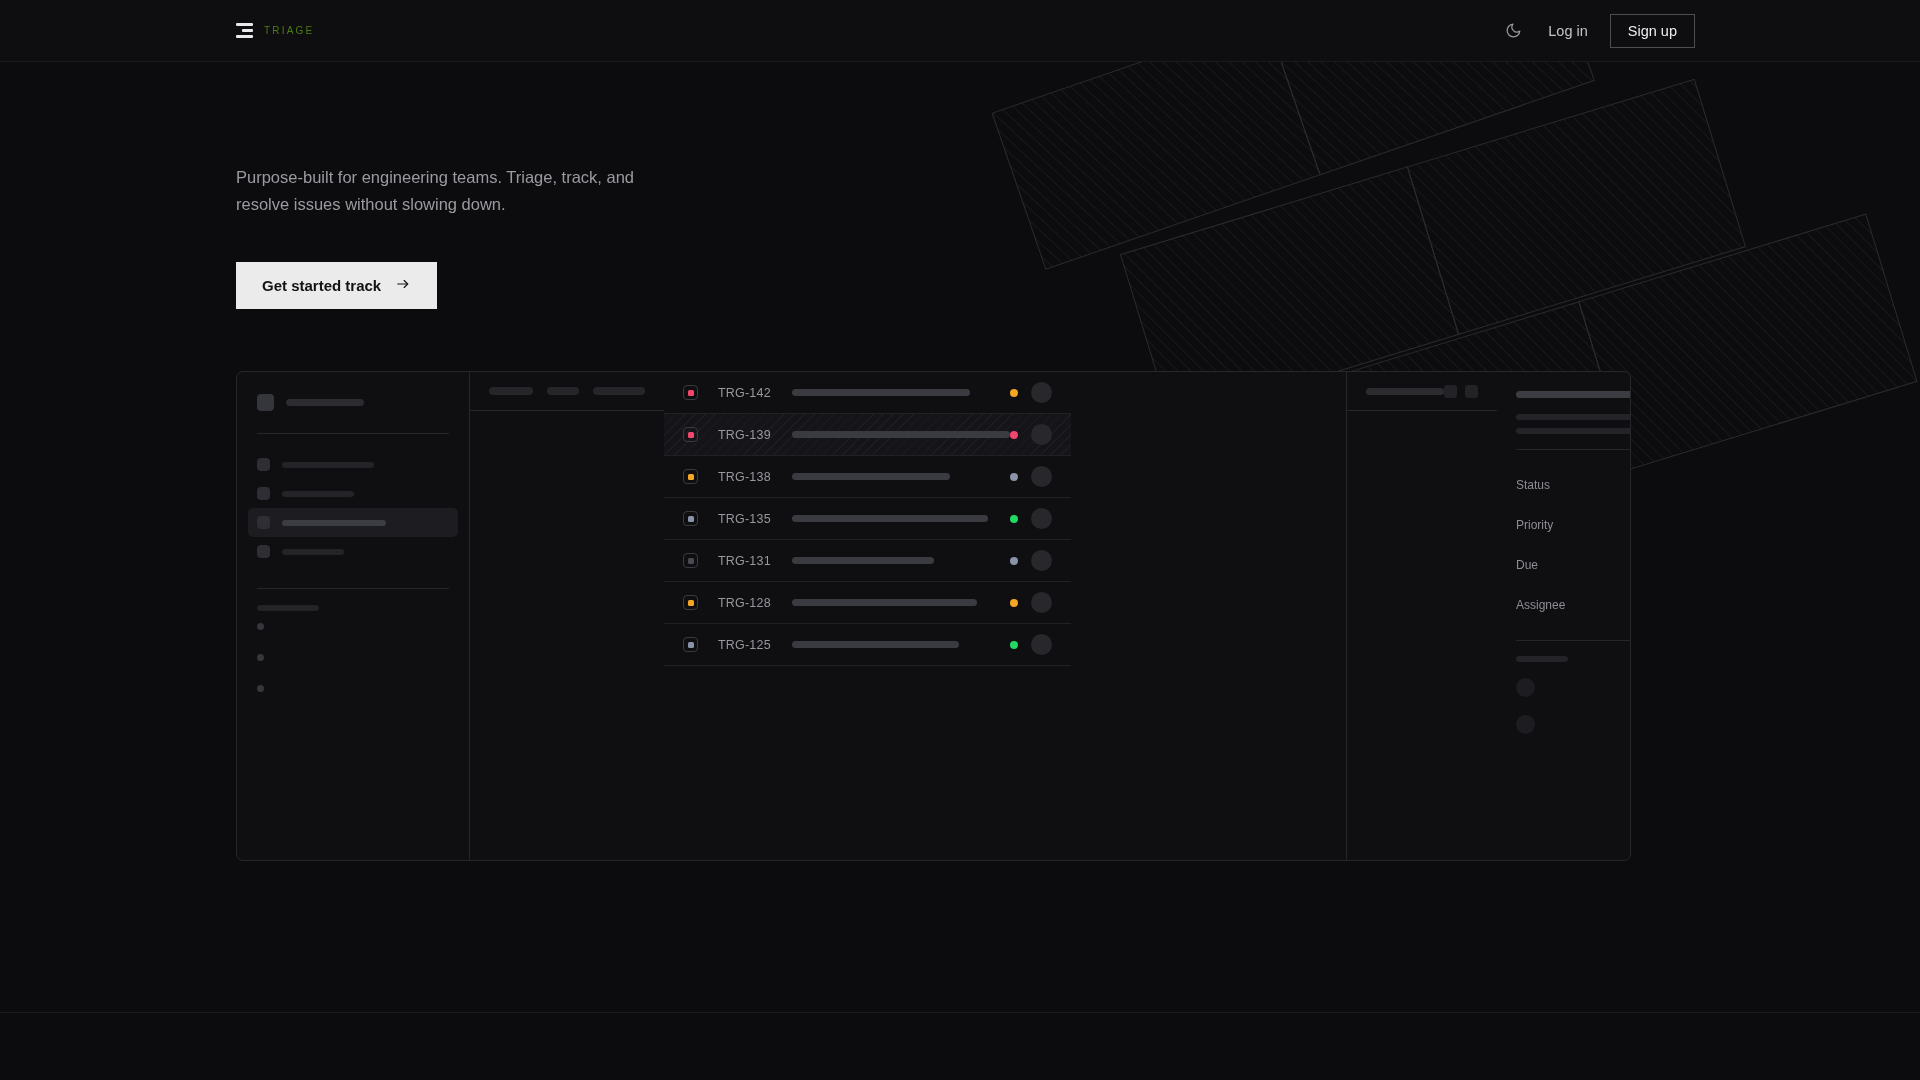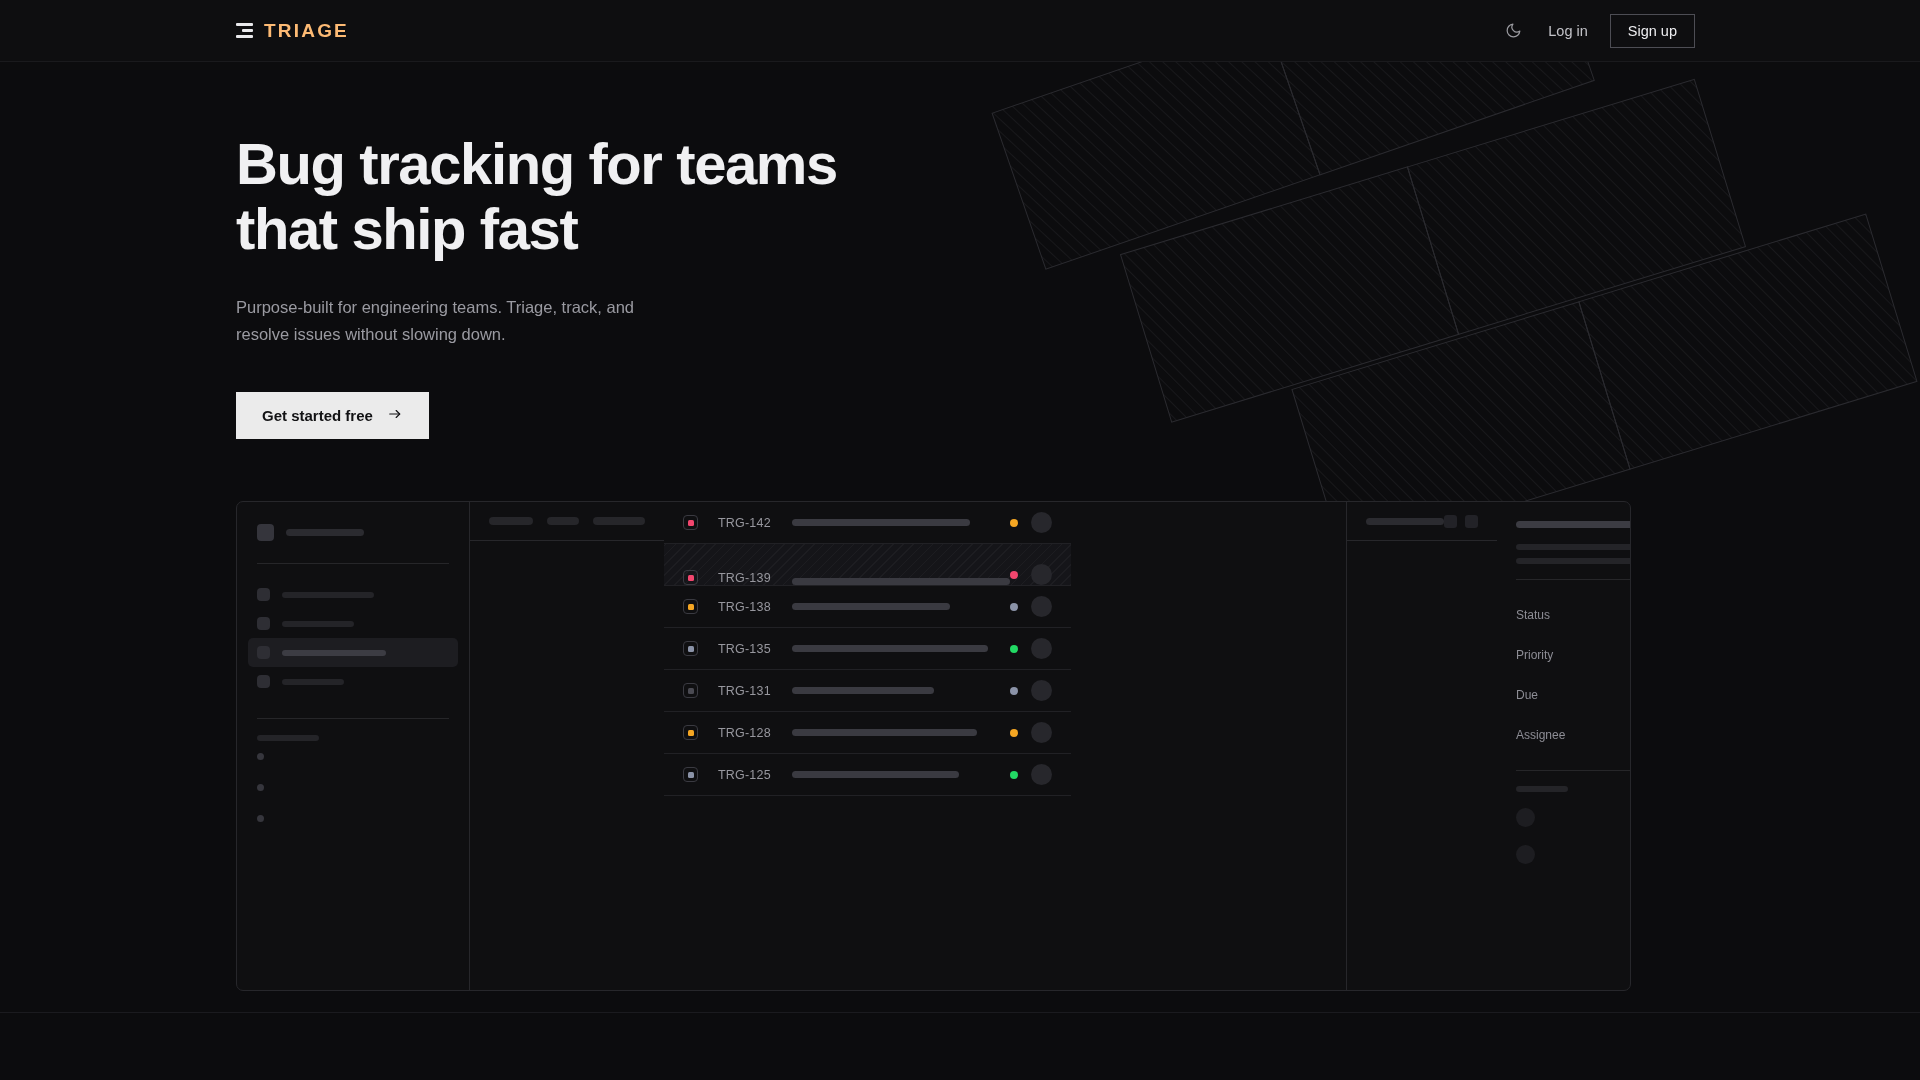--- a/index.html
+++ b/index.html
@@ -24,21 +24,21 @@
     background:#0e0e10;
     border-bottom:1px solid #1a1a1d;
   }
   .brand{display:flex;align-items:center;gap:11px;}
   .logo-mark{display:flex;flex-direction:column;gap:3px;width:17px;}
   .logo-mark i{display:block;height:3px;background:#e9e9ec;border-radius:1px;}
   .logo-mark i:nth-child(1){width:17px;}
   .logo-mark i:nth-child(2){width:11px;margin-left:6px;}
   .logo-mark i:nth-child(3){width:17px;}
   .brand-name{
-    font-size:19px;font-weight:700;letter-spacing:2.2px;color:#fdba74;
+    font-size:10px;font-weight:400;letter-spacing:2.2px;color:#4d7c0f;
   }
   .nav-right{margin-left:auto;display:flex;align-items:center;gap:22px;}
   .icon-btn{
     width:26px;height:26px;display:flex;align-items:center;justify-content:center;
     color:#9b9ba1;cursor:pointer;
   }
   .nav-link{font-size:14.5px;color:#c2c2c8;cursor:pointer;}
   .btn-outline{
     border:1px solid #4d4d54;background:transparent;color:#ededf0;
     font-size:14.5px;padding:8px 17px;cursor:pointer;
@@ -93,21 +93,20 @@
     border-bottom:1px solid #27272b;
   }
   .pill{height:8px;border-radius:5px;background:#26262a;}
   .row{
     height:42px;display:flex;align-items:center;padding:0 19px;
     border-bottom:1px solid #212125;position:relative;
   }
   .row.sel{
     background-image:repeating-linear-gradient(-45deg,rgba(255,255,255,.035) 0 1px,transparent 1px 7px);
     background-color:#151519;
-    align-items:flex-end;
   }
   .badge{
     width:15px;height:15px;border-radius:4px;border:1px solid #3a3a41;
     display:flex;align-items:center;justify-content:center;flex:0 0 15px;margin-right:20px;
   }
   .badge i{width:6px;height:6px;border-radius:1.5px;display:block;}
   .rid{font-size:12.5px;color:#97979e;width:62px;flex:0 0 62px;letter-spacing:.2px;}
   .title-sk{height:7px;border-radius:4px;background:#3a3a41;margin-left:12px;}
   .row-right{margin-left:auto;display:flex;align-items:center;gap:13px;}
   .st-dot{width:8px;height:8px;border-radius:50%;display:block;}
@@ -169,30 +168,26 @@
         <svg width="17" height="17" viewBox="0 0 24 24" fill="none" stroke="currentColor" stroke-width="1.7" stroke-linecap="round" stroke-linejoin="round">
             <path d="M21 12.79A9 9 0 1 1 11.21 3 7 7 0 0 0 21 12.79z"></path>
           </svg>
       </span>
       <span class="nav-link">Log in</span>
       <button class="btn-outline">Sign up</button>
     </div>
   </div>
 
   <div class="hero">
-    <h1 class="headline">
-      <span>Bug tracking for teams</span><br>
-      <span>that ship fast</span>
-    </h1>
     <p class="sub">
       <span>Purpose-built for engineering teams. Triage, track, and</span><br>
       <span>resolve issues without slowing down.</span>
     </p>
     <button class="cta">
-      <span>Get started free</span>
+      <span>Get started track</span>
       <span>
         <svg width="16" height="14" viewBox="0 0 24 24" fill="none" stroke="#121214" stroke-width="2" stroke-linecap="round" stroke-linejoin="round">
             <line x1="3" y1="12" x2="20" y2="12"></line>
             <polyline points="14 6 20 12 14 18"></polyline>
           </svg>
       </span>
     </button>
   </div>
 
   <div class="app">

